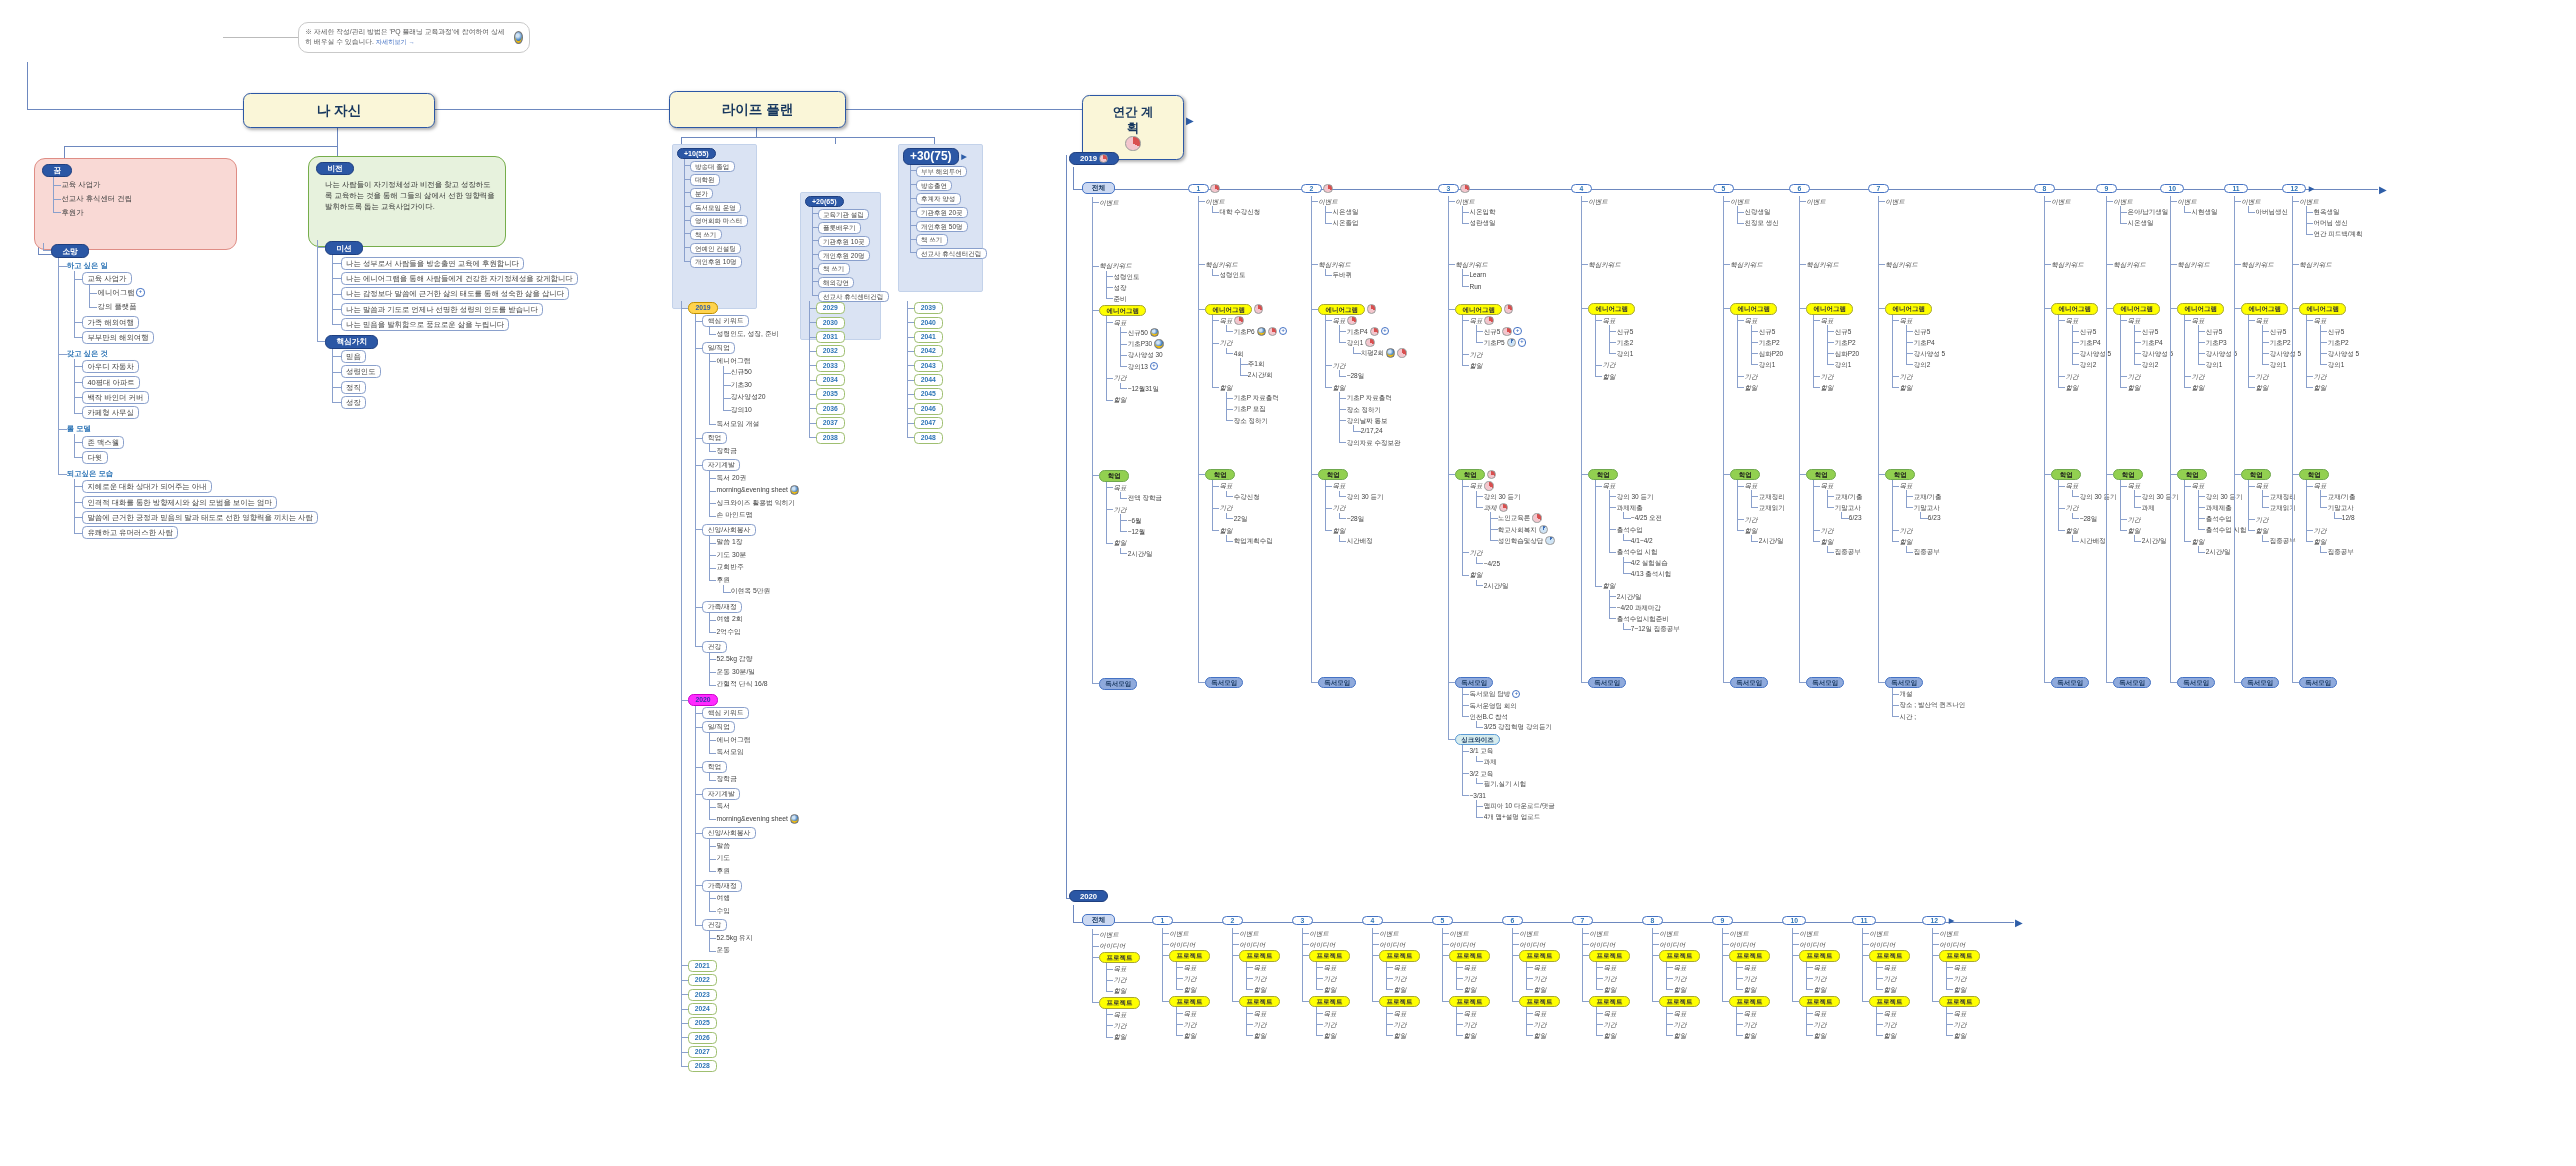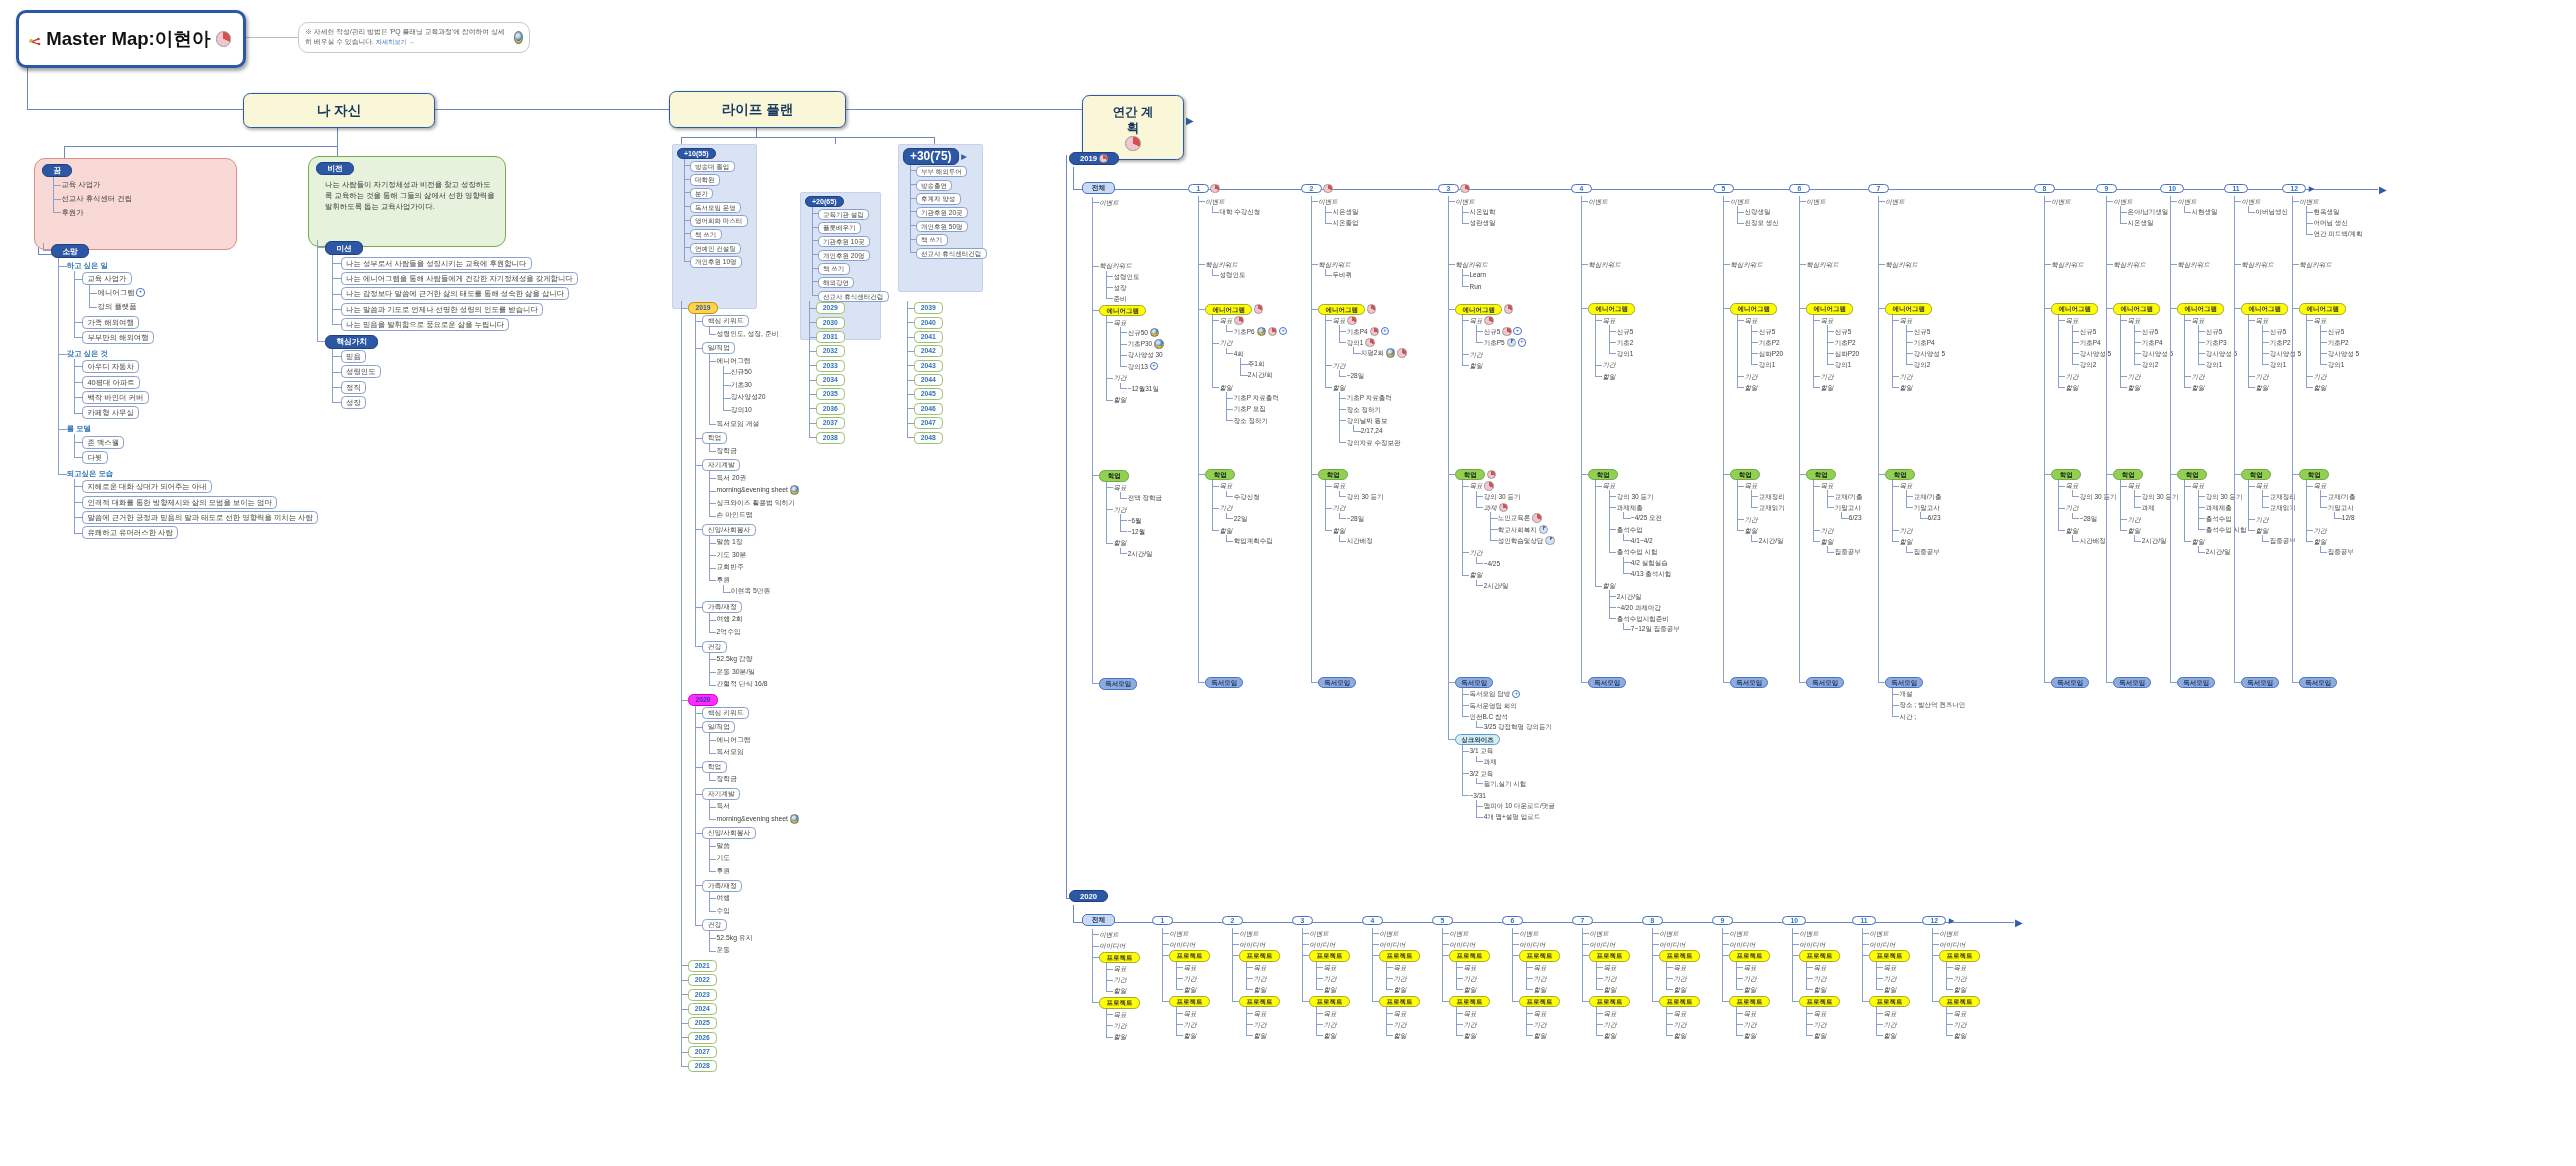--- a/index.html
+++ b/index.html
@@ -127,32 +127,20 @@
   <div class="line vline" style="left:1073px;top:167px;height:22px;"></div>
   <div class="line hline" style="left:1073px;top:189px;width:12.4px;"></div>
   <div class="line hline" style="left:1090px;top:189px;width:1288px;"></div>
   <div class="bigarrow" style="left:2379px;top:184px;">▶</div>
   <div class="line vline" style="left:1073px;top:905px;height:17.3px;"></div>
   <div class="line hline" style="left:1073px;top:922px;width:12.4px;"></div>
   <div class="line hline" style="left:1090px;top:922px;width:924px;"></div>
   <div class="bigarrow" style="left:2015px;top:917px;">▶</div>
   <div class="bigarrow" style="left:1186px;top:115px;">▶</div>
 
-  <div id="root-node" style="left:16px;top:10px;width:207px;height:52px;">
-    <span class="ic-map">
-      <svg width="13.6" height="13.6" viewBox="0 0 22 22">
-          <circle cx="5" cy="8" r="3" fill="#e8a33d"></circle>
-          <path d="M7 9 L16 5 M7 10 L17 13" stroke="#c0392b" stroke-width="2" fill="none"></path>
-          <circle cx="17" cy="5" r="2" fill="#c0392b"></circle>
-          <circle cx="18" cy="13" r="2" fill="#c0392b"></circle>
-        </svg>
-    </span>
-    <span id="root-title">Master Map:이현아</span>
-    <span class="ic-clock-big"></span>
-  </div>
 
   <div id="note" style="left:298px;top:22px;width:218px;">
     <span>
       <span class="ntext">※ 자세한 작성/관리 방법은 'PQ 플래닝 교육과정'에 참여하여 상세히 배우실 수 있습니다.</span>
       <span class="nlink">자세히보기 →</span>
     </span>
     <span class="ic ic-globe" style="width:11px;height:11px;"></span>
   </div>
 
   <div class="mainbox" style="left:243px;top:93px;width:190px;height:33px;font-size:13.6px;">
@@ -209,21 +197,21 @@
     </div>
 
   <div id="p-vision" class="panel" style="left:308px;top:156px;width:181px;height:79px;">
     <span class="nl s-pd">비전</span>
     <div class="vtext">나는 사람들이 자기정체성과 비전을 찾고 성장하도록 교육하는 것을 통해 그들의 삶에서 선한 영향력을 발휘하도록 돕는 교육사업가이다.</div>
   </div>
 
   <div class="tree t-big" id="t-mission" style="left:310px;top:240px;">
       <ul>
         <li><span class="nl s-pd">미션</span><ul>
-            <li><span class="nl s-box">나는 성부로서 사람들을 성장시키는 교육에 후원합니다</span></li>
+            <li><span class="nl s-box">나는 성부로서 사람들을 방송출연 교육에 후원합니다</span></li>
             <li><span class="nl s-box">나는 에니어그램을 통해 사람들에게 건강한 자기정체성을 갖게합니다</span></li>
             <li><span class="nl s-box">나는 감정보다 말씀에 근거한 삶의 태도를 통해 성숙한 삶을 삽니다</span></li>
             <li><span class="nl s-box">나는 말씀과 기도로 언제나 선명한 성령의 인도를 받습니다</span></li>
             <li><span class="nl s-box">나는 믿음을 발휘함으로 풍요로운 삶을 누립니다</span></li>
           </ul></li>
         <li><span class="nl s-pd">핵심가치</span><ul>
             <li><span class="nl s-box">믿음</span></li>
             <li><span class="nl s-box">성령인도</span></li>
             <li><span class="nl s-box">정직</span></li>
             <li><span class="nl s-box">성장</span></li>

